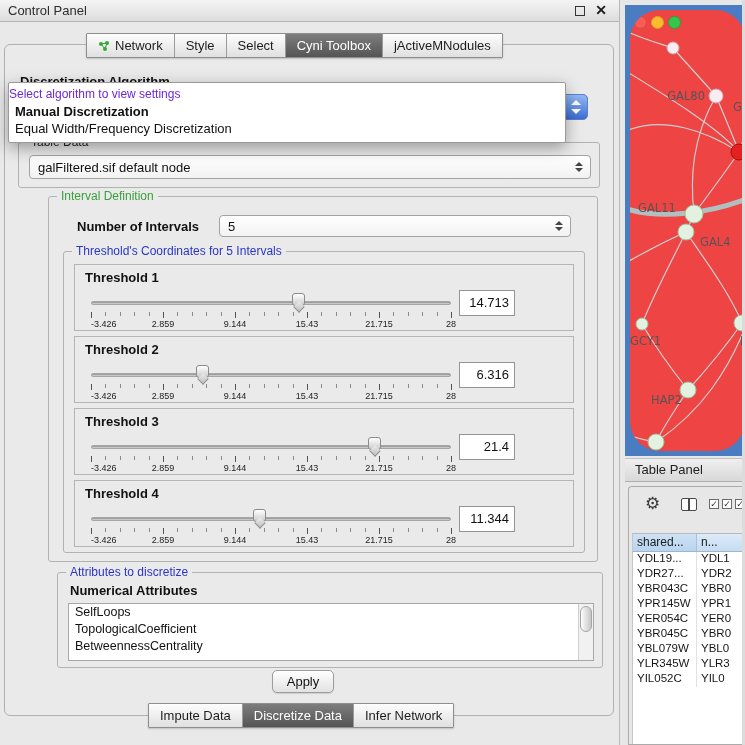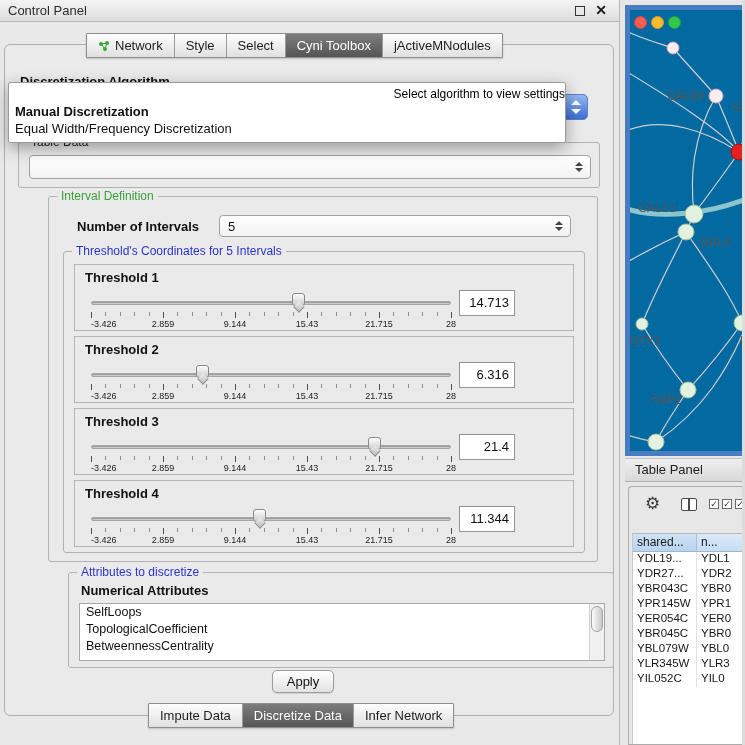--- a/index.html
+++ b/index.html
@@ -26,21 +26,21 @@
   
   #algo-label { position:absolute; left:20px; top:74px; font-size:13px; font-weight:bold; color:#111; z-index:1; }
   #algo-combo { position:absolute; left:22px; top:94px; width:566px; height:26px; background:#fff; border:1px solid #9f9f9f; border-radius:5px; z-index:1; }
   #algo-combo .blue-cap { position:absolute; right:-1px; top:-1px; width:26px; height:26px; background:linear-gradient(#93b9f2,#3c6cd6); border:1px solid #5c82c8; border-radius:0 5px 5px 0; }
   .cap-arrow { position:absolute; left:8px; width:0; height:0; border-left:5px solid transparent; border-right:5px solid transparent; }
   .cap-arrow.up { top:5px; border-bottom:5px solid #fff; }
   .cap-arrow.down { bottom:5px; border-top:5px solid #fff; }
 
   
   #algo-popup { position:absolute; left:8px; top:82px; width:558px; background:#ffffff; border:1px solid #9a9a9a; border-radius:2px; box-shadow:0 5px 16px rgba(0,0,0,.35); z-index:10; padding-bottom:5px; }
-  .popup-header { text-align:right; color:#000000; font-size:12px; padding:4px 0 2px; }
+  .popup-header { text-align:left; color:#6d28d9; font-size:12px; padding:4px 0 2px; }
   .popup-item { font-size:13px; color:#111; padding:1px 6px; line-height:15px; }
   .popup-item.bold { font-weight:bold; }
 
   
   .fieldset { position:absolute; border:1px solid #b2b2b2; border-radius:3px; }
   .legend { position:absolute; top:-8px; left:8px; background:#eaeaea; padding:0 4px; font-size:12px; color:#222; white-space:nowrap; }
   .legend.green { color:#3aa13a; }
   .legend.blue { color:#2b35c8; }
 
   #fs-tabledata { left:18px; top:142px; width:582px; height:46px; }
@@ -64,32 +64,32 @@
   .th-slider { position:absolute; left:16px; top:26px; width:360px; height:38px; }
   .track { position:absolute; left:0; right:0; top:10px; height:4px; background:#cdcdcd; border:1px solid #a6a6a6; border-radius:2px; box-shadow:inset 0 1px 1px rgba(0,0,0,.25); }
   .thumb { position:absolute; top:2px; width:13px; height:13px; background:linear-gradient(#ffffff,#cccccc); border:1px solid #8a8a8a; border-radius:3px; z-index:2; }
   .thumb::after { content:""; position:absolute; left:2px; top:9px; width:7px; height:7px; background:linear-gradient(135deg,#ededed,#bfbfbf); border-right:1px solid #8a8a8a; border-bottom:1px solid #8a8a8a; transform:rotate(45deg); }
   .ruler { position:absolute; left:0; right:0; top:21px; height:17px; }
   .tick { position:absolute; top:0; width:1px; height:4px; background:#8a8a8a; }
   .tick.major { height:6px; background:#555; }
   .tick-label { position:absolute; top:7px; font-size:9px; color:#222; transform:translateX(-50%); white-space:nowrap; }
   .tick-label.first { transform:none; }
 
-  #fs-attrs { left:68px; top:572px; width:546px; height:96px; }
+  #fs-attrs { left:57px; top:572px; width:546px; height:96px; }
   #attrs-label { position:absolute; left:12px; top:10px; font-size:13px; font-weight:bold; color:#111; }
   #attr-list { position:absolute; left:10px; top:30px; right:8px; height:58px; background:#fff; border:1px solid #a8a8a8; overflow:hidden; }
   .list-item { font-size:12.5px; color:#111; padding:1px 6px; height:17px; white-space:nowrap; }
   .scrollbar { position:absolute; right:0; top:0; bottom:0; width:15px; background:#f1f1f1; border-left:1px solid #cfcfcf; }
   .sb-thumb { position:absolute; left:1px; right:1px; top:2px; height:26px; background:linear-gradient(90deg,#fdfdfd,#c7c7c7); border:1px solid #a5a5a5; border-radius:7px; }
 
   #apply-btn { position:absolute; left:272px; top:670px; width:62px; height:23px; background:linear-gradient(#ffffff,#e2e2e2); border:1px solid #9c9c9c; border-radius:5px; font-size:13px; color:#111; text-align:center; line-height:21px; box-shadow:0 1px 1px rgba(0,0,0,.12); }
 
   
   #network-frame { position:absolute; left:625px; top:5px; width:120px; height:451px; background:#4a7cc2; }
-  #network-canvas { position:absolute; left:5px; top:5px; right:0; bottom:5px; background:#0369a1; overflow:hidden; }
+  #network-canvas { position:absolute; left:5px; top:5px; right:0; bottom:5px; background:#ef4444; overflow:hidden;border-radius:30px; }
   .tl { position:absolute; width:13px; height:13px; border-radius:50%; top:6px; }
   .tl.red { left:4px; background:#f85c54; border:1px solid #d94841; }
   .tl.yellow { left:21px; background:#fcbb2f; border:1px solid #d9a024; }
   .tl.green { left:38px; background:#35c64b; border:1px solid #23a636; }
   #net-svg { position:absolute; left:0; top:0; }
   .edge { fill:none; stroke:#cfcfcf; stroke-width:1.2; }
   .edge.teal { stroke:#a5d6d6; stroke-width:5; opacity:.85; }
   .node.green { fill:#e3f1e1; stroke:#9fc09c; }
   .node.pink { fill:#f9edf1; stroke:#d2a5b4; }
   .node.red { fill:#e62020; stroke:#a31010; }
@@ -165,20 +165,21 @@
       <div class="popup-header">Select algorithm to view settings</div>
       <div id="popup-options">
           <div class="popup-item bold">Manual Discretization</div>
           <div class="popup-item">Equal Width/Frequency Discretization</div>
         </div>
     </div>
 
     <div id="fs-tabledata" class="fieldset">
       <span class="legend">Table Data</span>
       <div id="tabledata-combo" class="combo">
+        <span class="val">galFiltered.sif default node</span>
         <span class="updown">
             <span class="tri up"></span>
             <span class="tri down"></span>
           </span>
       </div>
     </div>
 
     <div id="fs-interval" class="fieldset">
       <span class="legend green">Interval Definition</span>
       <div id="intervals-label">Number of Intervals</div>

